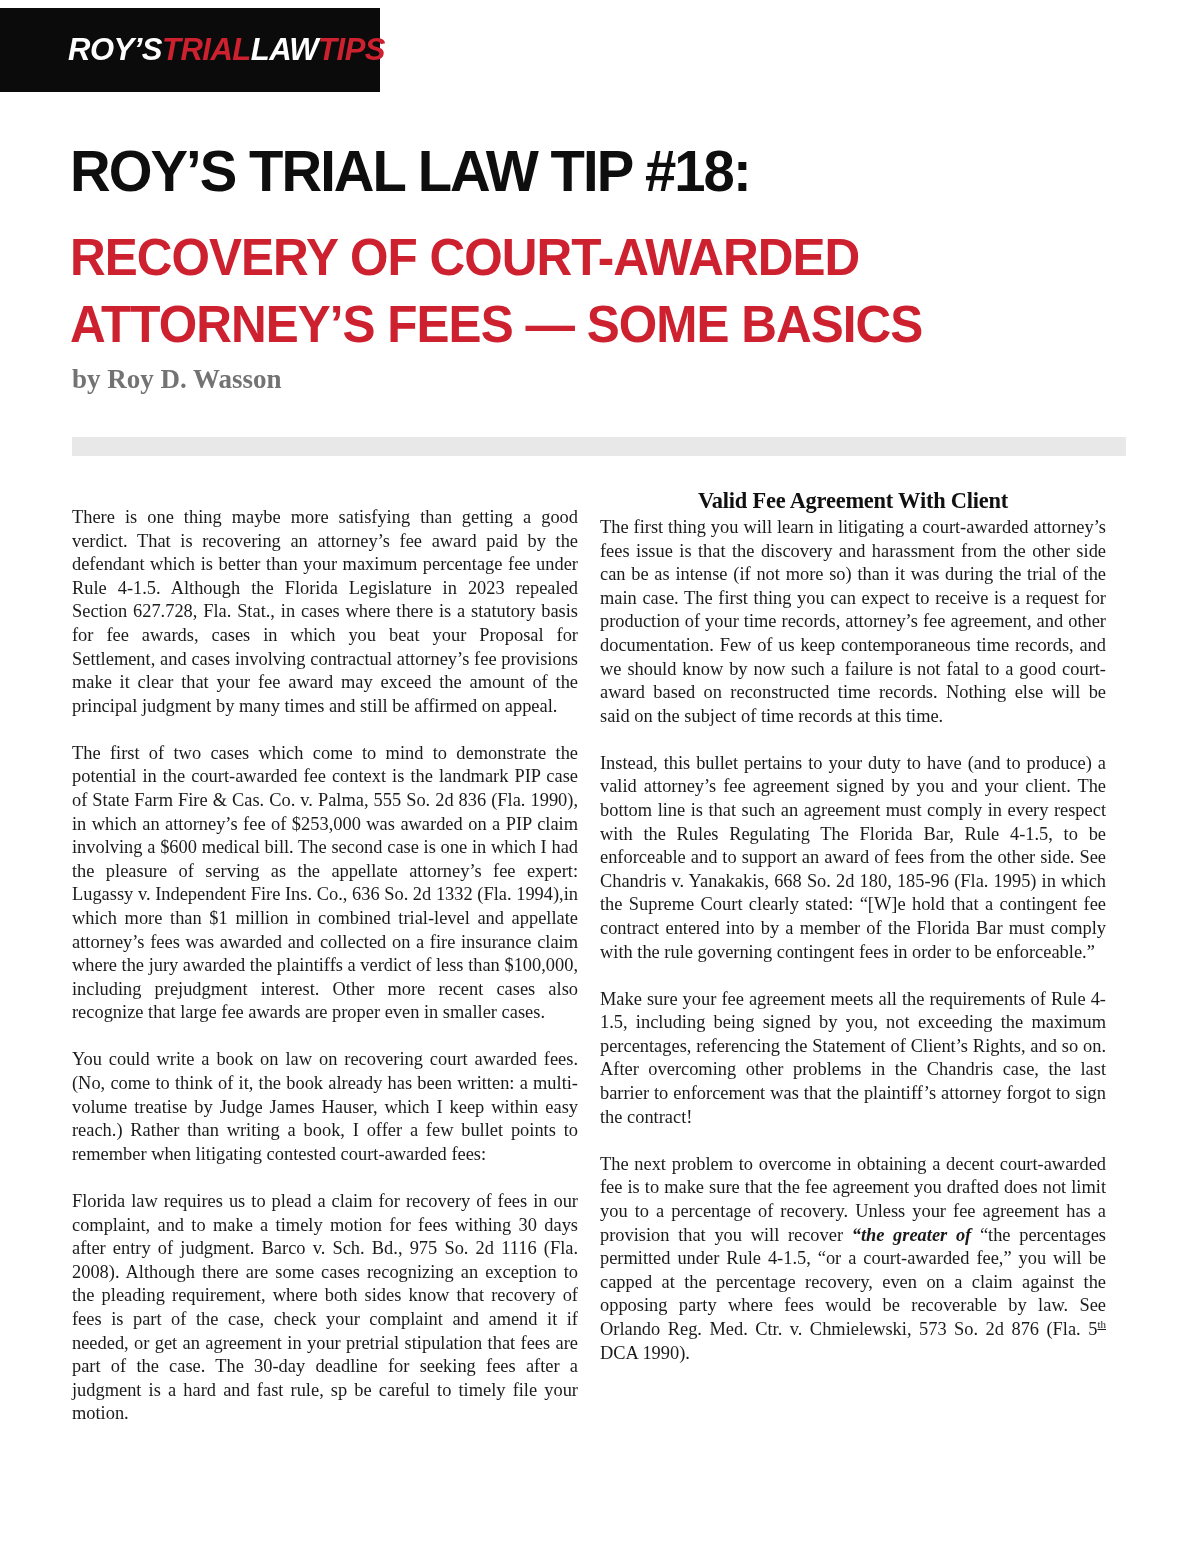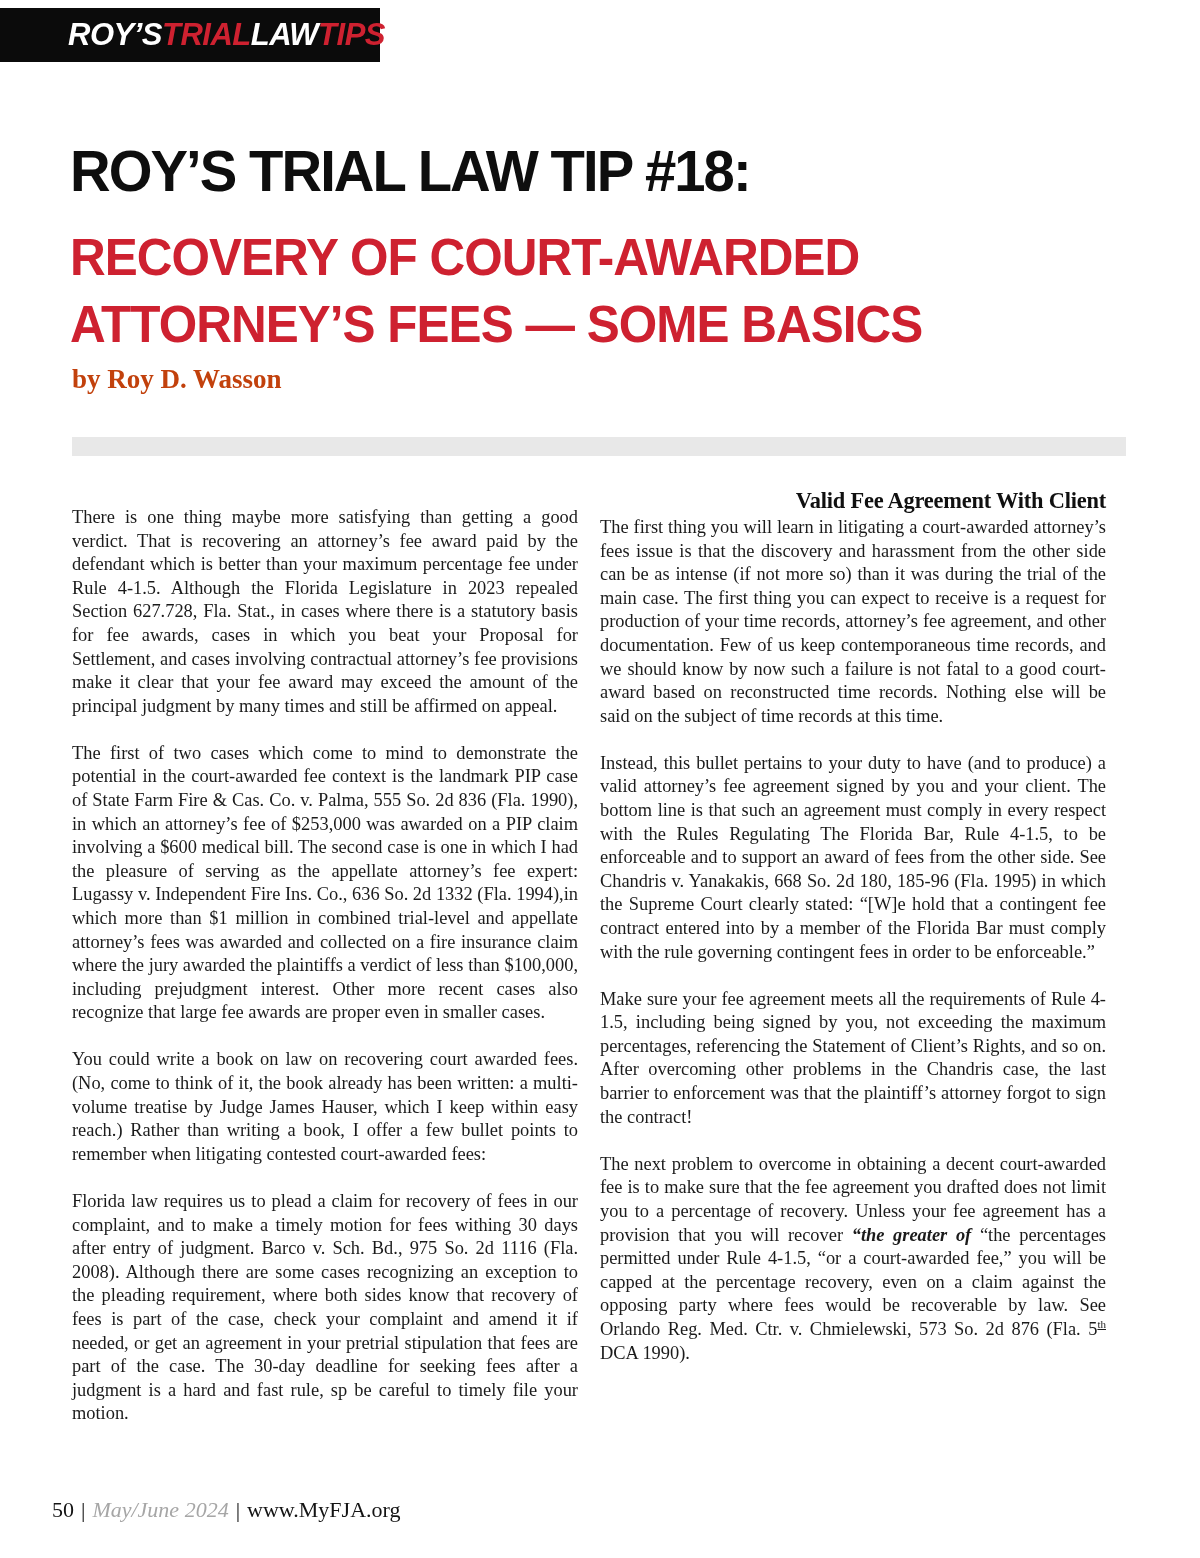--- a/index.html
+++ b/index.html
@@ -5,21 +5,21 @@
   * { margin:0; padding:0; box-sizing:border-box; }
   html,body { background:#ffffff; }
   body {
     width:1200px; height:1558px; position:relative; overflow:hidden;
     font-family:"Liberation Serif","DejaVu Serif",serif;
   }
   .page { position:absolute; left:0; top:0; width:1200px; height:1558px; background:#fff; overflow:hidden; }
 
   
   .banner {
-    position:absolute; left:0; top:8px; width:380px; height:54px;
+    position:absolute; left:0; top:8px; width:380px; height:84px;
     background:#0b0b0b; display:flex; align-items:center; padding-left:68px;
   }
   .banner-logo {
     font-family:"Liberation Sans","DejaVu Sans",sans-serif;
     font-style:italic; font-weight:700; font-size:31px; letter-spacing:-0.5px; white-space:nowrap;
   }
   .seg-white { color:#ffffff; }
   .seg-red   { color:#ce2130; }
 
   
@@ -30,37 +30,37 @@
     color:#0e0e0e; transform:scaleX(0.97); transform-origin:left top; white-space:nowrap;
   }
   .title-red {
     position:absolute; left:70px; top:224px;
     font-family:"Liberation Sans","DejaVu Sans",sans-serif;
     font-weight:900; font-size:51px; line-height:67px; letter-spacing:-1px;
     color:#ce2130; transform:scaleX(0.97); transform-origin:left top; white-space:nowrap;
   }
   .byline {
     position:absolute; left:72px; top:364px;
-    font-size:27px; font-weight:600; color:#c2410c;
+    font-size:27px; font-weight:600; color:#737373;
   }
   .divider-bar {
     position:absolute; left:72px; top:437px; width:1054px; height:19px; background:#e8e8e8;
   }
 
   
   .col {
     position:absolute; top:488px; width:506px;
     font-size:18.4px; line-height:23.6px; text-align:justify; color:#1b1b1b;
   }
   .col-left  { left:72px;margin-top:18px; }
   .col-right { left:600px; }
   .col p { margin:0 0 23.5px 0; }
   .col h3 {
     font-size:22.4px; line-height:26px; margin:6px 0 2px 0;
-    color:#101010; letter-spacing:-0.2px; text-align:right;
+    color:#101010; letter-spacing:-0.2px; text-align:center;
   }
   .col h3:first-child { margin-top:0; }
   .it { }
   .bi { font-style:italic; font-weight:700; }
   sup { font-size:0.6em; line-height:0; vertical-align:super;text-decoration:underline; }
 
   
   .footer {
     position:absolute; left:52px; top:1497px;
     font-size:22px; color:#141414; white-space:nowrap;
@@ -92,15 +92,14 @@
       <p><span>Florida law requires us to plead a claim for recovery of fees in our complaint, and to make a timely motion for fees withing 30 days after entry of judgment. </span><span class="it">Barco v. Sch. Bd.</span><span>, 975 So. 2d 1116 (Fla. 2008). Although there are some cases recognizing an exception to the pleading requirement, where both sides know that recovery of fees is part of the case, check your complaint and amend it if needed, or get an agreement in your pretrial stipulation that fees are part of the case. The 30-day deadline for seeking fees after a judgment is a hard and fast rule, sp be careful to timely file your motion.</span></p>
     </section>
   <section class="col col-right" id="col-right">
       <h3>Valid Fee Agreement With Client</h3>
       <p><span>The first thing you will learn in litigating a court-awarded attorney’s fees issue is that the discovery and harassment from the other side can be as intense (if not more so) than it was during the trial of the main case. The first thing you can expect to receive is a request for production of your time records, attorney’s fee agreement, and other documentation. Few of us keep contemporaneous time records, and we should know by now such a failure is not fatal to a good court-award based on reconstructed time records. Nothing else will be said on the subject of time records at this time.</span></p>
       <p><span>Instead, this bullet pertains to your duty to have (and to produce) a valid attorney’s fee agreement signed by you and your client. The bottom line is that such an agreement must comply in every respect with the Rules Regulating The Florida Bar, Rule 4-1.5, to be enforceable and to support an award of fees from the other side. </span><span class="it">See Chandris v. Yanakakis</span><span>, 668 So. 2d 180, 185-96 (Fla. 1995) in which the Supreme Court clearly stated: “[W]e hold that a contingent fee contract entered into by a member of the Florida Bar must comply with the rule governing contingent fees in order to be enforceable.”</span></p>
       <p><span>Make sure your fee agreement meets all the requirements of Rule 4-1.5, including being signed by you, not exceeding the maximum percentages, referencing the Statement of Client’s Rights, and so on. After overcoming other problems in the </span><span class="it">Chandris</span><span> case, the last barrier to enforcement was that the plaintiff’s attorney </span><span class="it">forgot to sign the contract</span><span>!</span></p>
       <p><span>The next problem to overcome in obtaining a decent court-awarded fee is to make sure that the fee agreement you drafted does not limit you to a percentage of recovery. Unless your fee agreement has a provision that you will recover </span><span class="bi">“the greater of </span><span>“the percentages permitted under Rule 4-1.5, “or a court-awarded fee,” you will be capped at the percentage recovery, even on a claim against the opposing party where fees would be recoverable by law. </span><span class="it">See Orlando Reg. Med. Ctr. v. Chmielewski</span><span>, 573 So. 2d 876 (Fla. 5</span><sup>th</sup><span> DCA 1990).</span></p>
     </section>
 
-  <footer class="footer"><span>50</span><span class="fsep">|</span><span class="issue">May/June 2024</span><span class="fsep">|</span><span>www.MyFJA.org</span></footer>
 
 </div>
 
 </body></html>

